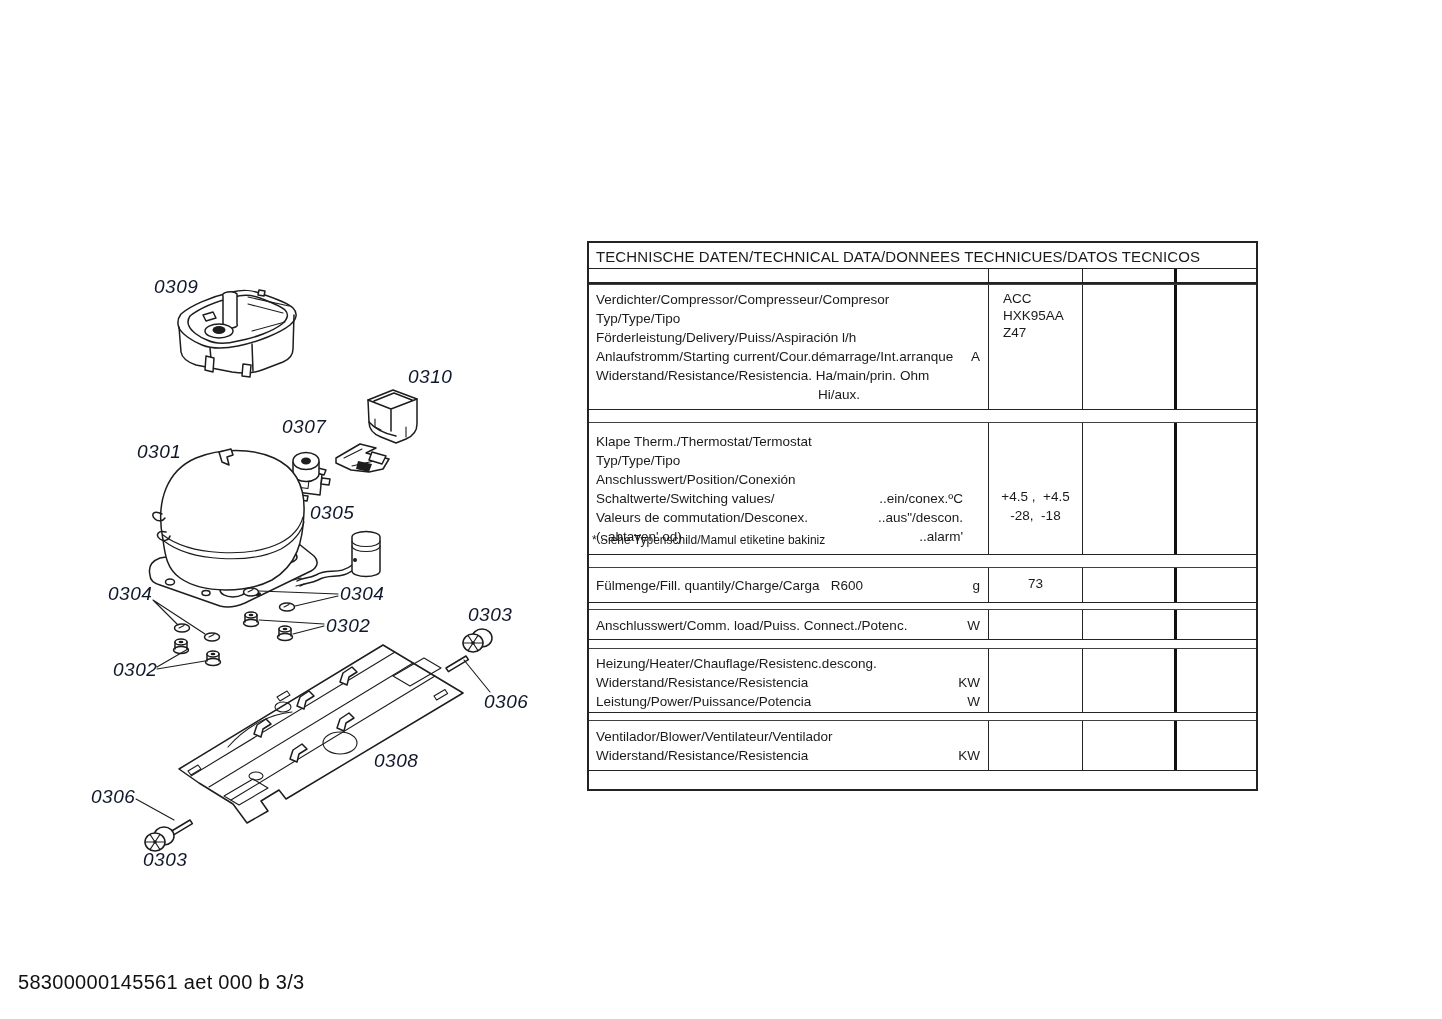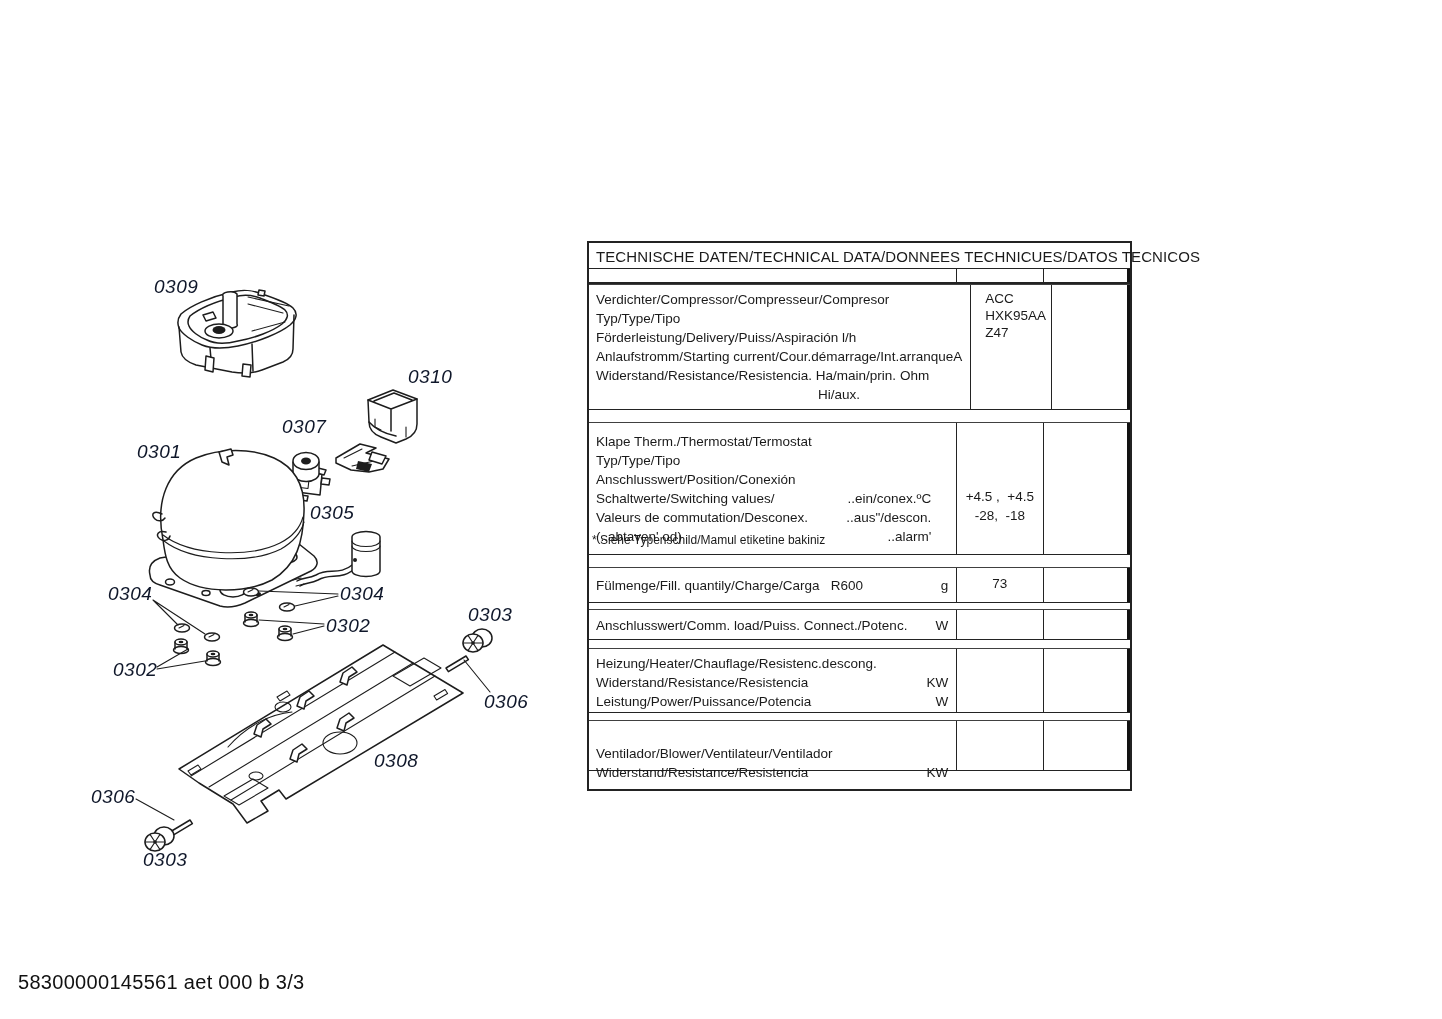--- a/index.html
+++ b/index.html
@@ -9,21 +9,21 @@
   
   #art{position:absolute;left:0;top:0;width:1442px;height:1019px;}
   #art path,#art ellipse,#art line,#art circle{stroke:#1d1d1d;stroke-width:1.5;fill:none;
         stroke-linecap:round;stroke-linejoin:round;}
   #art .fw{fill:#ffffff;}
   #art .fd{fill:#1d1d1d;stroke:none;}
   #art .thin{stroke-width:1.1;}
   .plabel{position:absolute;font-size:19px;letter-spacing:.5px;color:#0f172a;white-space:nowrap;font-style:italic;}
 
   
-  .ttable{position:absolute;left:587px;top:241px;width:545px;height:550px;
+  .ttable{position:absolute;left:587px;top:241px;width:671px;height:550px;
           border:2px solid #232323;box-sizing:border-box;font-size:13.5px;}
   .thead{position:absolute;left:0;right:0;top:0;height:26px;border-bottom:1px solid #232323;
          box-sizing:border-box;padding:5px 0 0 7px;font-size:15px;letter-spacing:.1px;white-space:nowrap;}
   .subhead{position:absolute;left:0;right:0;top:26px;height:15px;border-bottom:2px solid #232323;
          box-sizing:border-box;display:flex;}
   .trow{position:absolute;left:0;right:0;display:flex;border-top:1px solid #404040;
         border-bottom:1px solid #232323;box-sizing:border-box;}
   .c{box-sizing:border-box;height:100%;}
   .c0{width:399px;padding:5px 8px 0 7px;}
   .c1{width:94px;border-left:1px solid #232323;}
@@ -304,21 +304,21 @@
             <span>Leistung/Power/Puissance/Potencia</span>
             <span>W</span>
           </div>
       </div>
       <div class="c c1"></div>
       <div class="c c2"></div>
       <div class="c c3"></div>
     </div>
 
     <div class="trow" style="top:477px;height:51px;">
-      <div class="c c0" style="padding-top:6px;margin-top:17px;">
+      <div class="c c0" style="padding-top:6px;">
         <div class="ln">
             <span>Ventilador/Blower/Ventilateur/Ventilador</span>
           </div>
         <div class="ln">
             <span>Widerstand/Resistance/Resistencia</span>
             <span>KW</span>
           </div>
       </div>
       <div class="c c1"></div>
       <div class="c c2"></div>

